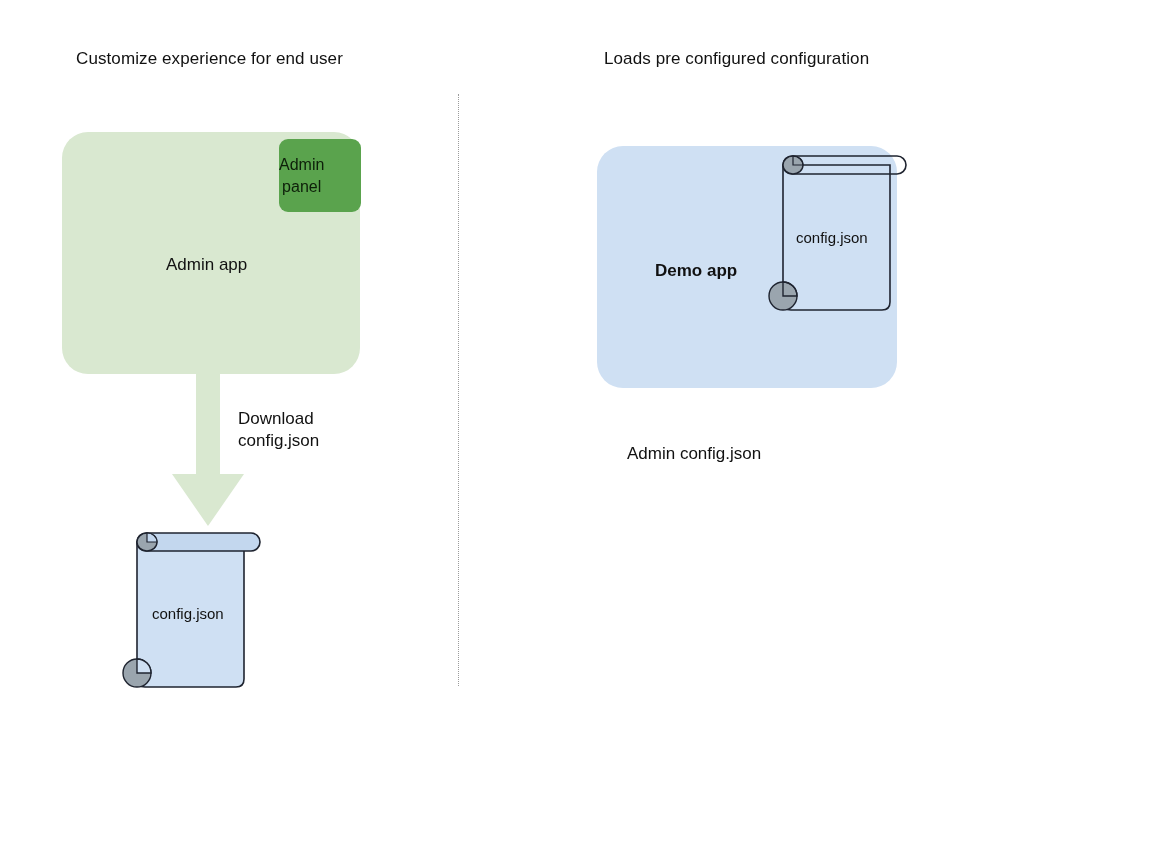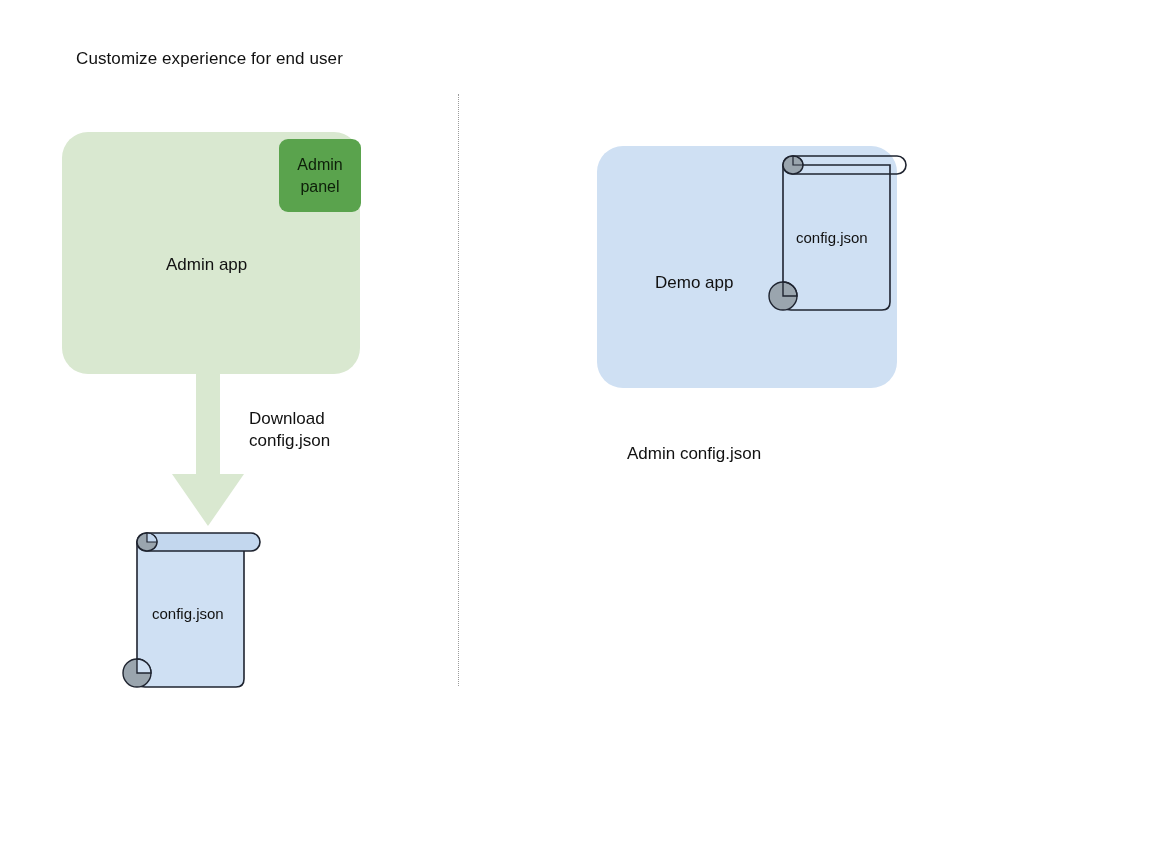--- a/index.html
+++ b/index.html
@@ -64,53 +64,52 @@
     height: 242px;
     background: #cfe0f3;
   }
   .app-label {
     font-size: 17px;
     line-height: 22px;
     color: #111111;
     white-space: nowrap;
   }
   #admin-app-label { left: 166px; top: 243px; margin-top: 11px; }
-  #demo-app-label  { left: 655px; top: 272px; }
+  #demo-app-label  { left: 655px; top: 260px; font-weight: bold; }
 
   
   #admin-panel-box {
     left: 279px;
     top: 139px;
     width: 82px;
     height: 73px;
     background: #5aa34d;
     border-radius: 9px;
     display: flex;
     align-items: center;
-    justify-content: center;
   }
   #admin-panel-label {
     font-size: 16px;
     line-height: 22px;
     color: #0d1f09;
     text-align: center;
     white-space: pre-line;
   }
 
   
   #download-arrow {
     left: 170px;
     top: 366px;
     width: 76px;
     height: 162px;
   }
 
   
   #download-label {
-    left: 249px;
+    left: 238px;
     top: 408px;
     font-size: 17px;
     line-height: 22px;
     color: #111111;
     white-space: pre-line;
   }
 
   
   #loads-label {
     left: 627px;
@@ -143,20 +142,21 @@
   #scroll-left-label  { left: 152px; top: 604px; }
   #scroll-right-label { left: 796px; top: 228px; }
 </style>
 </head>
 <body>
 
 <div class="canvas">
 
   <div class="abs section-title" id="title-left">Customize experience for end user</div>
 
+  <div class="abs section-title" id="title-right">Loads pre configured configuration</div>
 
   <div class="abs divider"></div>
 
   <div class="abs app-box" id="admin-app-box"></div>
 
   <div class="abs app-label" id="admin-app-label">Admin app</div>
 
   <div class="abs" id="admin-panel-box">
     <span id="admin-panel-label">Admin
 panel</span>

